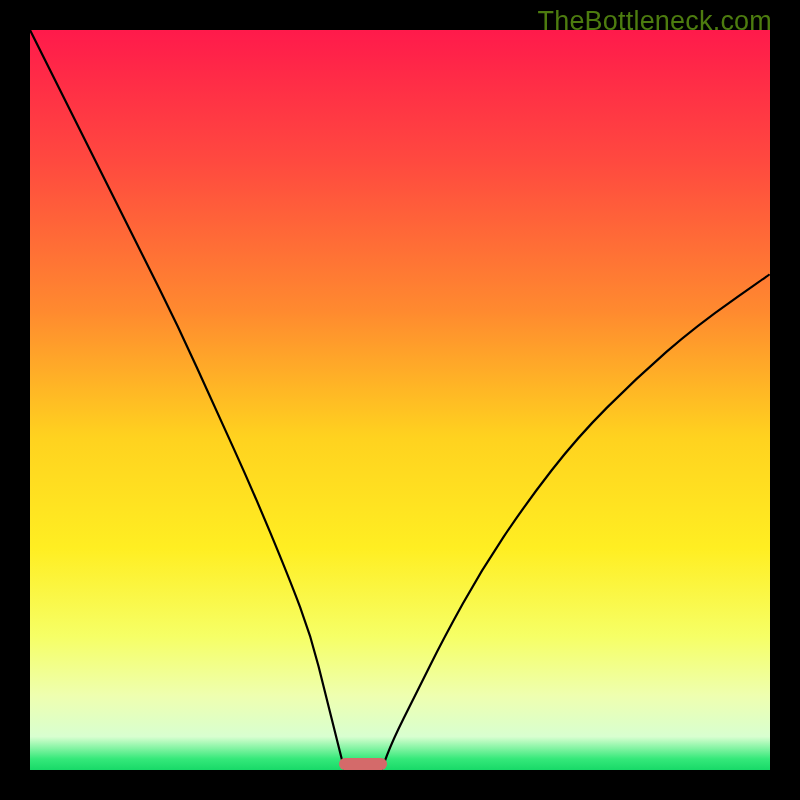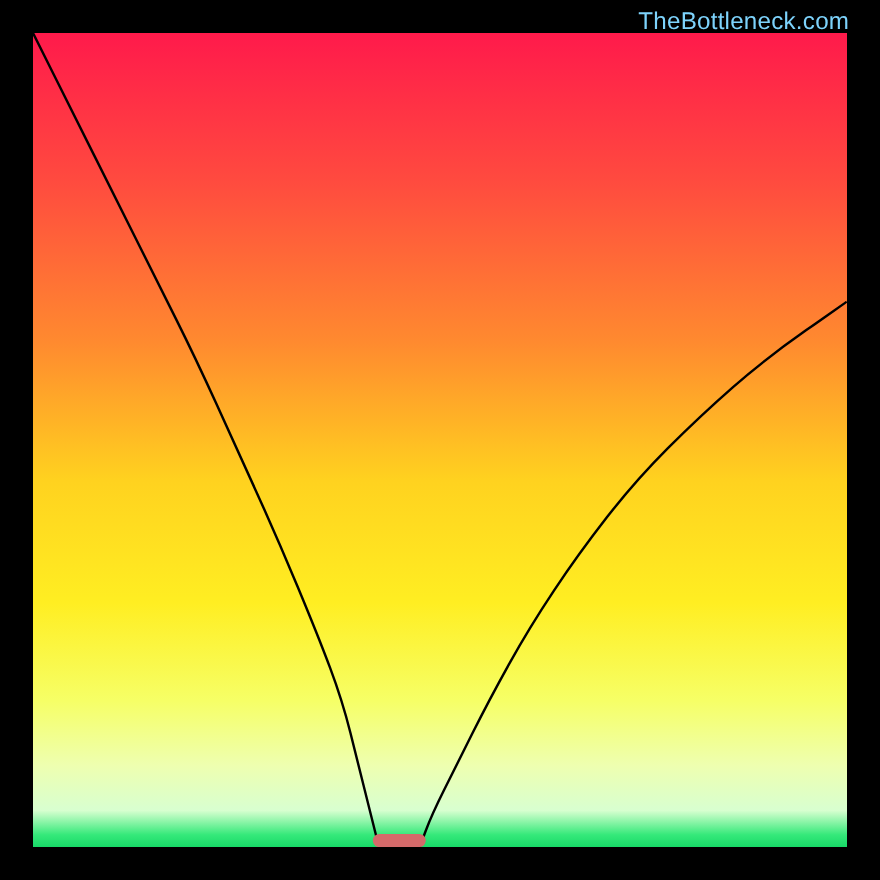--- a/index.html
+++ b/index.html
@@ -22,22 +22,22 @@
     position: absolute;
     left: 30px;
     top: 30px;
     width: 740px;
     height: 740px;
   }
   .watermark {
     position: absolute;
     top: 6px;
     right: 28px;
-    color: #7dd3fc;
-    font-size: 22px;
+    color: #4d7c0f;
+    font-size: 27px;
     font-weight: 500;
     letter-spacing: 0.2px;
     user-select: none;
   }
   svg { display: block; }
 </style>
 </head>
 <body>
 
 <div class="frame">

